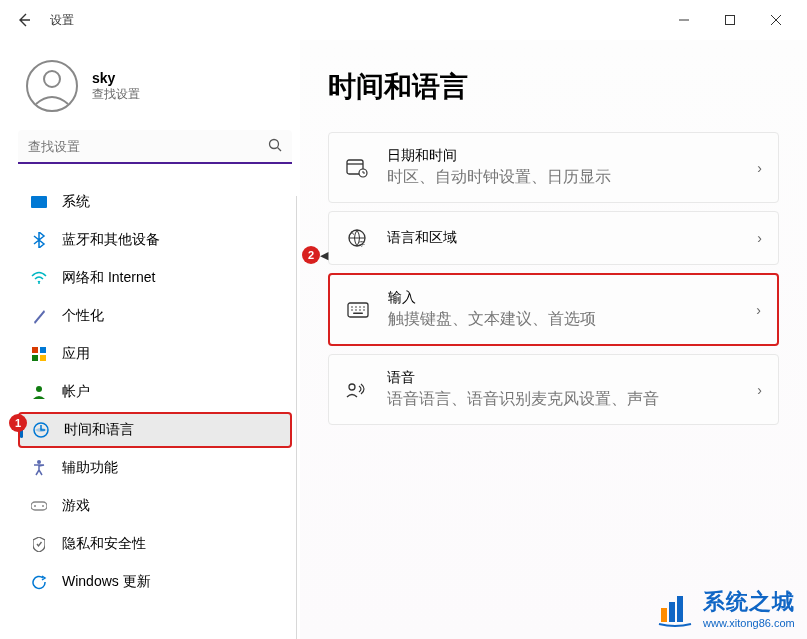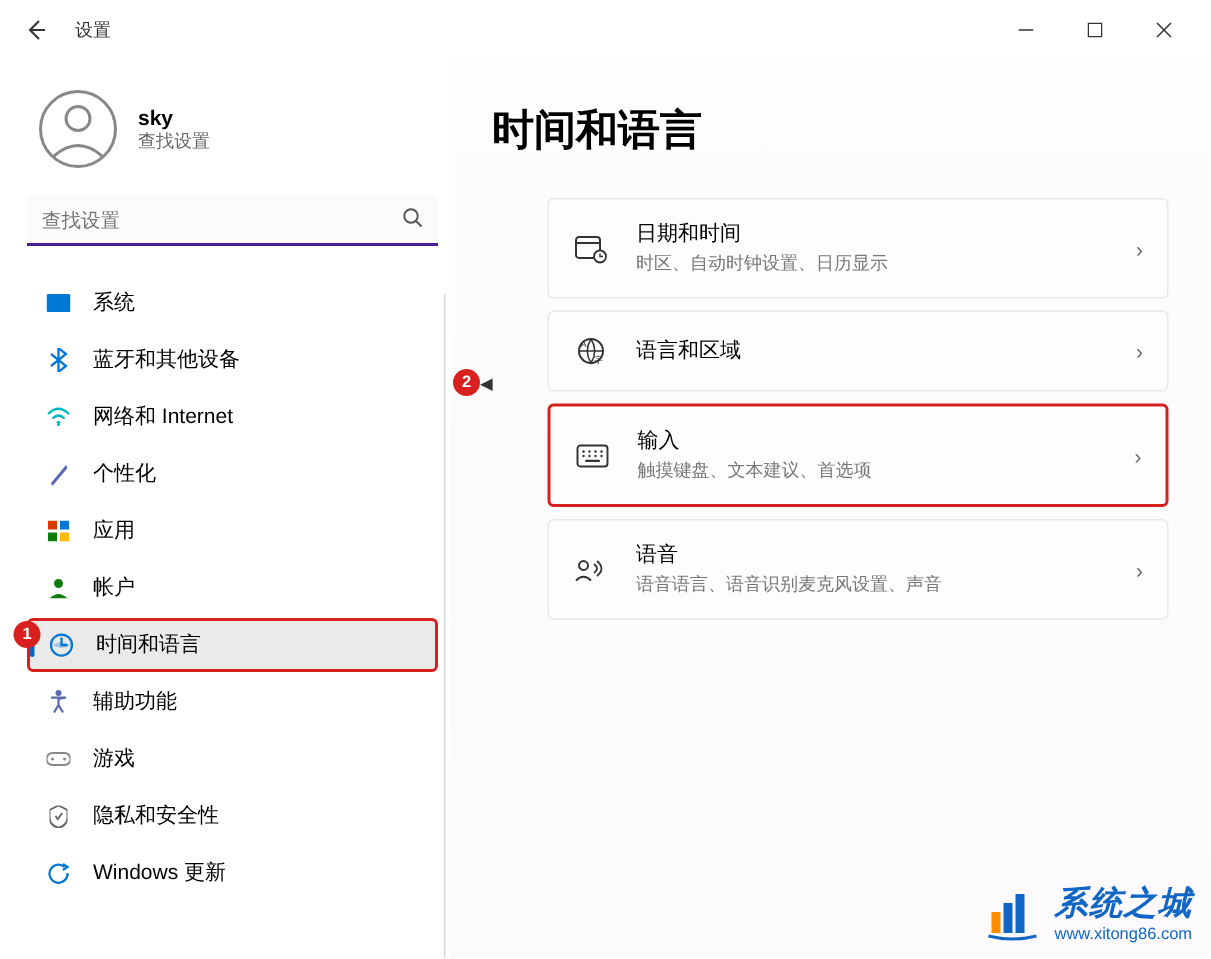--- a/index.html
+++ b/index.html
@@ -22,33 +22,33 @@
 .nav-item { display: flex; align-items: center; gap: 14px; height: 36px; padding: 0 12px; border-radius: 4px; cursor: pointer; font-size: 14px; position: relative; }
 .nav-item.selected { background: #eaeaea; }
 .nav-item.selected::before { content: ""; position: absolute; left: 0; top: 8px; bottom: 8px; width: 3px; background: #0067c0; border-radius: 2px; }
 .nav-item.highlighted { border: 2px solid #d8201f; }
 .nav-icon { width: 18px; height: 18px; display: flex; align-items: center; justify-content: center; }
 .badge { position: absolute; width: 18px; height: 18px; background: #d8201f; color: #fff; border-radius: 50%; display: flex; align-items: center; justify-content: center; font-size: 11px; font-weight: 600; }
 .badge-1 { left: 9px; top: 414px; }
 .badge-2 { left: 302px; top: 246px; }
 .main { flex: 1; padding: 28px 28px 0 28px; background: linear-gradient(180deg, #fdfdfd 0%, #fcfafc 100%); }
 .page-title { font-size: 28px; font-weight: 600; margin-bottom: 26px; }
-.settings-list { display: flex; flex-direction: column; gap: 8px; margin-left: 37px; }
+.settings-list { display: flex; flex-direction: column; gap: 8px; }
 .settings-card { display: flex; align-items: center; gap: 18px; border: 1px solid #e8e8e8; border-radius: 4px; padding: 14px 16px; cursor: pointer; background: #fdfdfd; }
 .settings-card.highlighted { border: 2px solid #d8201f; justify-content: center; }
 .card-icon { width: 24px; height: 24px; display: flex; align-items: center; justify-content: center; font-size: 18px; color: #333; }
 .card-text { flex: 1; }
 .card-title { font-size: 14px; }
-.card-sub { font-size: 12px; color: #777; margin-top: 2px; }
+.card-sub { font-size: 16px; color: #777; margin-top: 2px; }
 .chevron { font-size: 14px; color: #666; }
 .triangle { position: absolute; left: 320px; top: 249px; font-size: 11px; color: #333; }
 .watermark { position: absolute; right: 12px; bottom: 10px; display: flex; align-items: center; gap: 8px; }
 .wm-logo { width: 40px; height: 40px; }
 .wm-text { display: flex; flex-direction: column; }
-.wm-title { font-size: 22px; font-weight: 700; font-style: italic; color: #1066c5; letter-spacing: 1px; }
+.wm-title { font-size: 22px; font-weight: 700; color: #1066c5; letter-spacing: 1px; }
 .wm-url { font-size: 11px; color: #1066c5; }
 .divider { position: absolute; left: 296px; top: 196px; bottom: 0; width: 1px; background: #d8d8d8; }
 </style>
 </head>
 <body>
 
 <div class="titlebar">
   <div class="back-btn">
     <svg width="16" height="16" viewBox="0 0 16 16">
         <path d="M10 2 L4 8 L10 14 M4 8 H14" stroke="#333" stroke-width="1.4" fill="none"></path>

